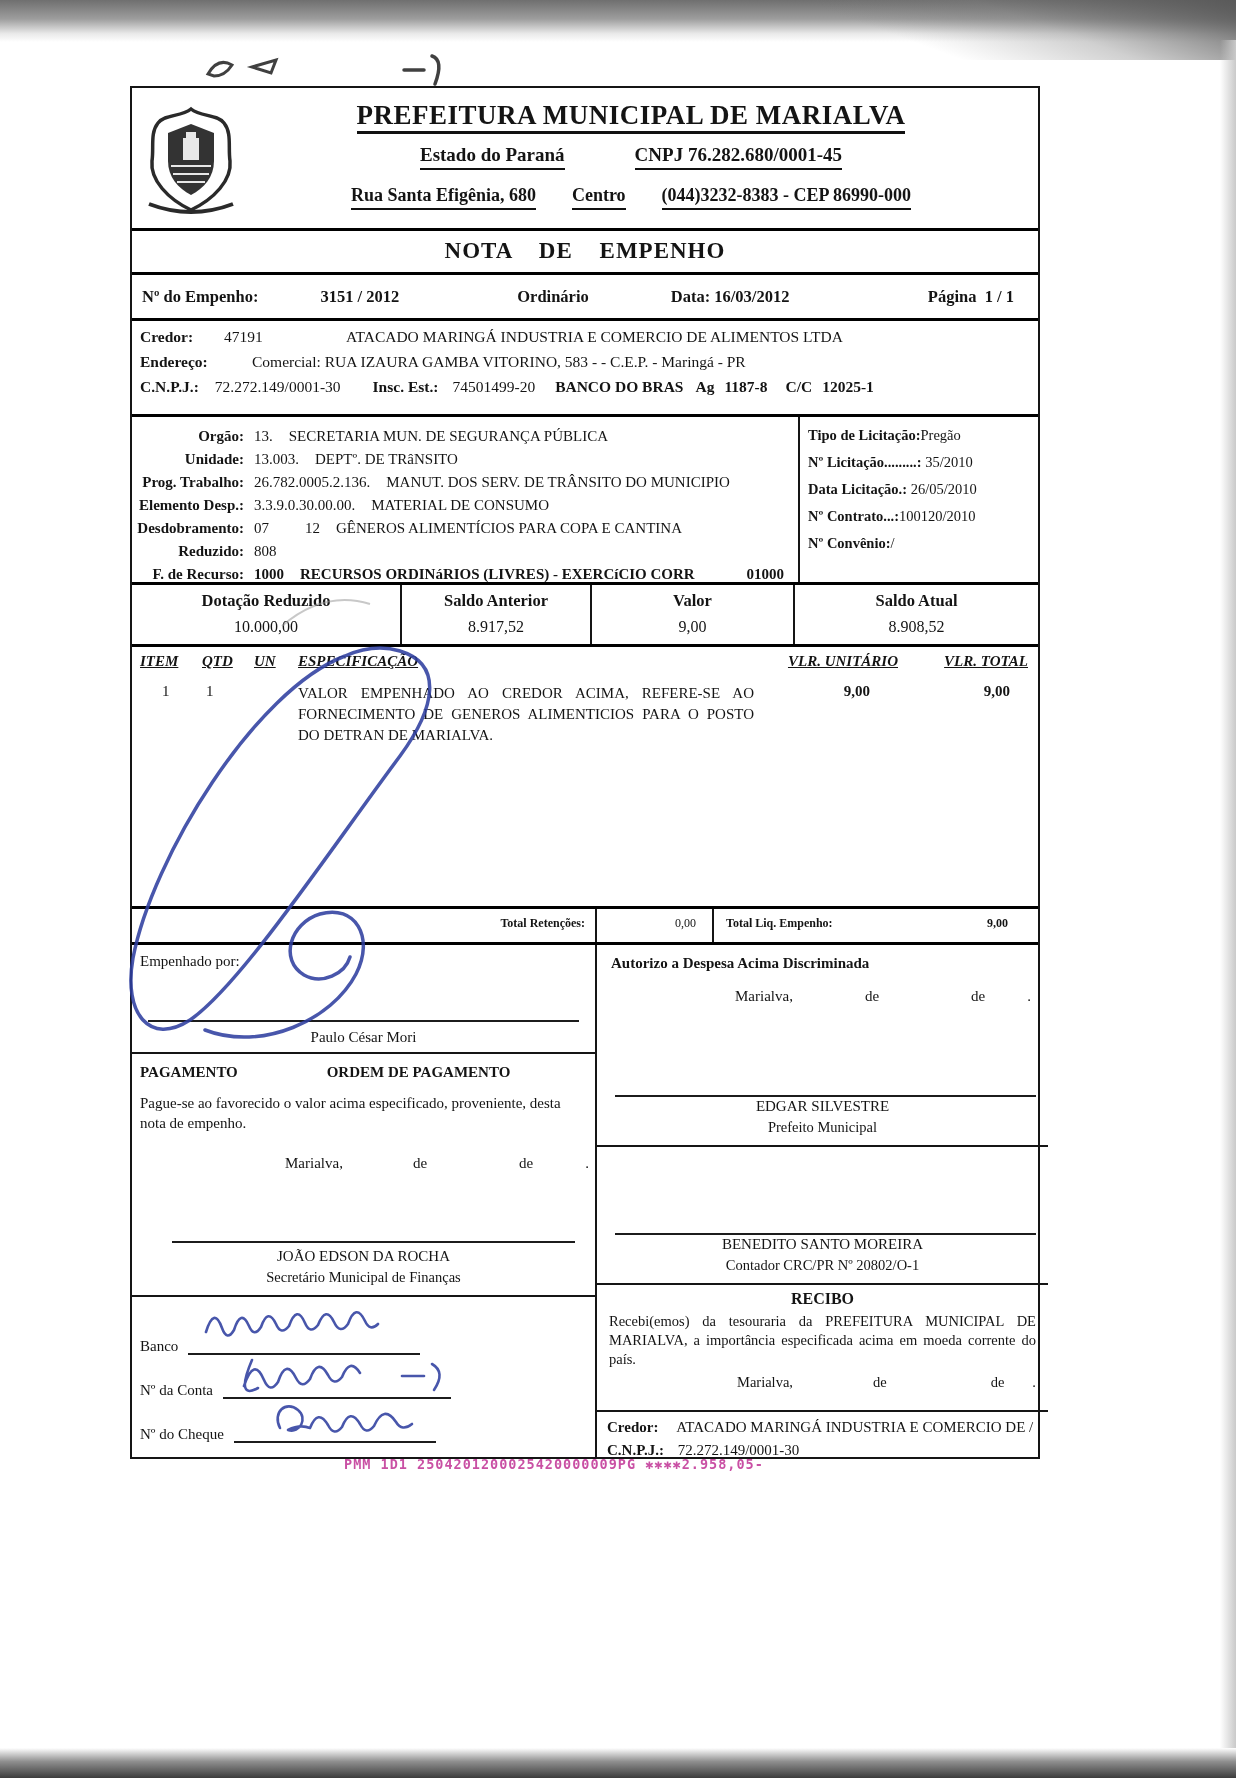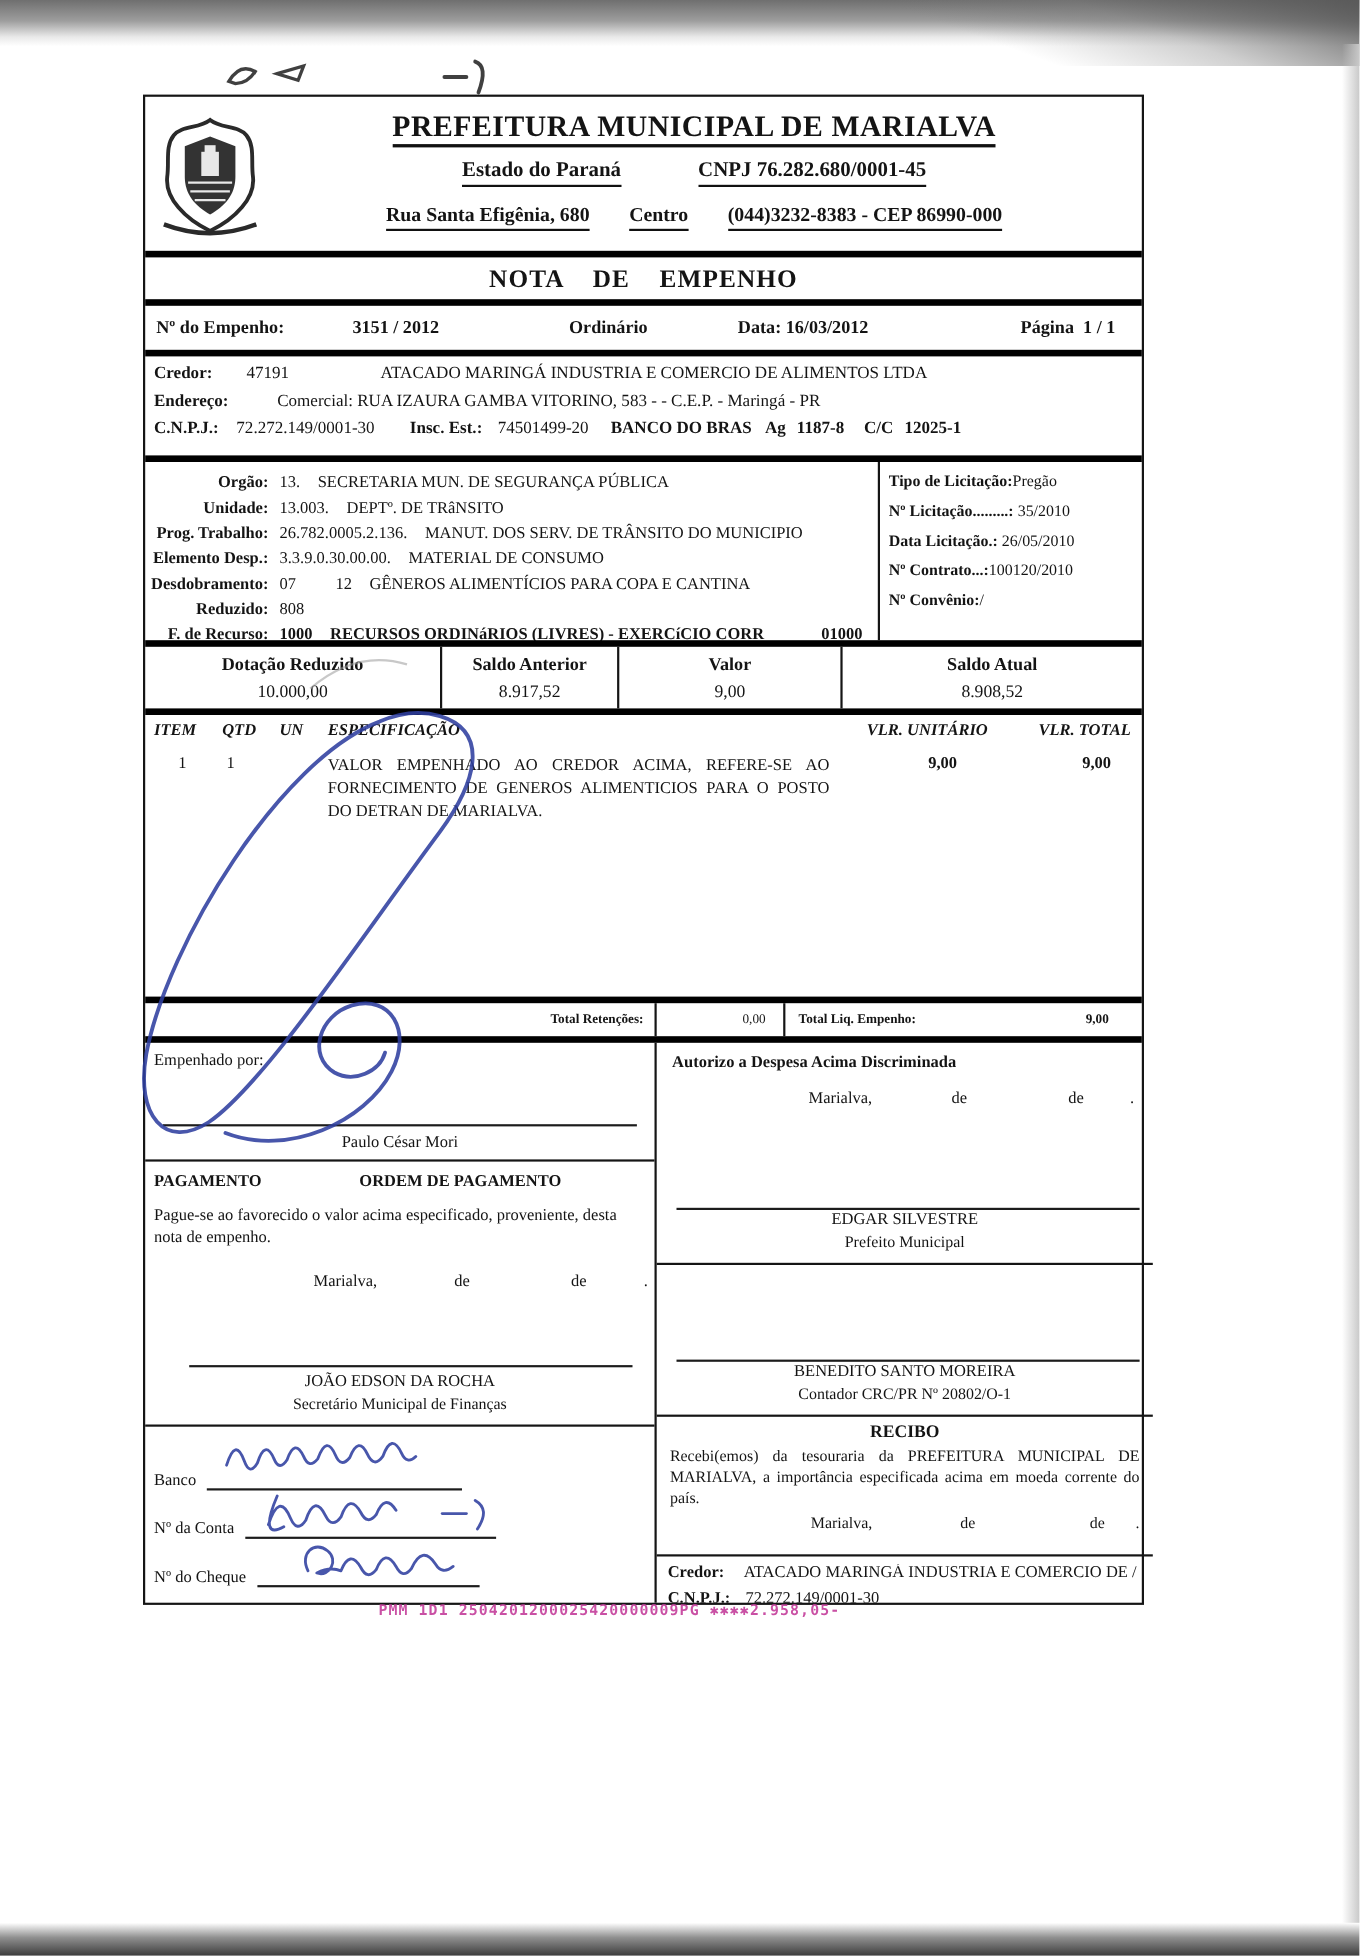--- a/index.html
+++ b/index.html
@@ -15,21 +15,21 @@
     background:linear-gradient(to bottom,#6f6f6f 0%,#9d9d9d 45%,#e9e9e9 80%,#ffffff 100%);}
   .top-shade-corner{position:absolute;top:0;right:0;width:420px;height:60px;
     background:linear-gradient(200deg,#5a5a5a 0%,rgba(120,120,120,.35) 45%,rgba(255,255,255,0) 75%);}
   .right-shade{position:absolute;top:40px;bottom:30px;right:0;width:16px;
     background:linear-gradient(to left,#c9c9c9,rgba(255,255,255,0));}
   .bottom-shade{position:absolute;bottom:0;left:0;right:0;height:30px;
     background:linear-gradient(to top,#3c3c3c 0%,#8f8f8f 55%,rgba(255,255,255,0) 100%);}
 
   
   .form{position:absolute;left:130px;top:86px;width:910px;border:2px solid #151515;background:#fff;}
-  .sec{border-top:6px solid #000000;position:relative;}
+  .sec{border-top:3px solid #000000;position:relative;}
   .sec:first-child{border-top:none;}
 
   
   .sec-header{height:140px;display:flex;}
   .logo{width:118px;display:flex;align-items:center;justify-content:center;padding-top:4px;}
   .h-text{flex:1;padding-top:12px;padding-right:26px;}
   .h-title{text-align:center;font-weight:bold;font-size:27px;letter-spacing:.5px;}
   .h-title span{border-bottom:3px solid #111;padding-bottom:1px;}
   .h-line{display:flex;justify-content:center;font-weight:bold;}
   .h-line2{margin-top:13px;font-size:19px;gap:70px;}
@@ -66,28 +66,28 @@
   .cl-desc{margin-left:16px;}
   .cl-desc.bold{font-weight:bold;}
   .cl-extra{margin-left:auto;margin-right:14px;font-weight:bold;}
   .cl-right{flex:1;border-left:2px solid #151515;padding:10px 8px;font-size:14.5px;}
   .lic-row{margin-bottom:10px;white-space:nowrap;}
 
   
   .sec-dotacao{height:62px;display:flex;text-align:center;}
   .dt-col{padding-top:6px;}
   .dt-col+.dt-col{border-left:2px solid #151515;}
-  .dt-0{width:268px;} .dt-1{width:161px;font-family:Liberation Serif, serif;} .dt-2{width:203px;} .dt-3{flex:1;}
+  .dt-0{width:268px;} .dt-1{width:190px;font-family:Liberation Serif, serif;} .dt-2{width:203px;} .dt-3{flex:1;}
   .dt-label{font-weight:bold;font-size:16.5px;}
   .dt-value{margin-top:7px;font-size:16px;}
 
   
   .sec-itens{height:262px;font-size:15px;}
   .it-head{position:relative;height:30px;font-weight:bold;font-style:italic;}
-  .it-head span{position:absolute;top:6px;}
+  .it-head span{position:absolute;top:6px;text-decoration:underline;}
   .ih-item{left:8px;} .ih-qtd{left:70px;} .ih-un{left:122px;} .ih-espec{left:166px;}
   .ih-unit{right:140px;} .ih-total{right:10px;}
   .it-body{position:relative;height:232px;}
   .it-body span{position:absolute;top:6px;}
   .iv-item{left:30px;} .iv-qtd{left:74px;}
   .iv-espec{left:166px;width:456px;text-align:justify;line-height:1.4;}
   .iv-unit{right:168px;font-weight:bold;} .iv-total{right:28px;font-weight:bold;}
 
   
   .sec-totais{height:36px;display:flex;align-items:stretch;font-size:12px;}

